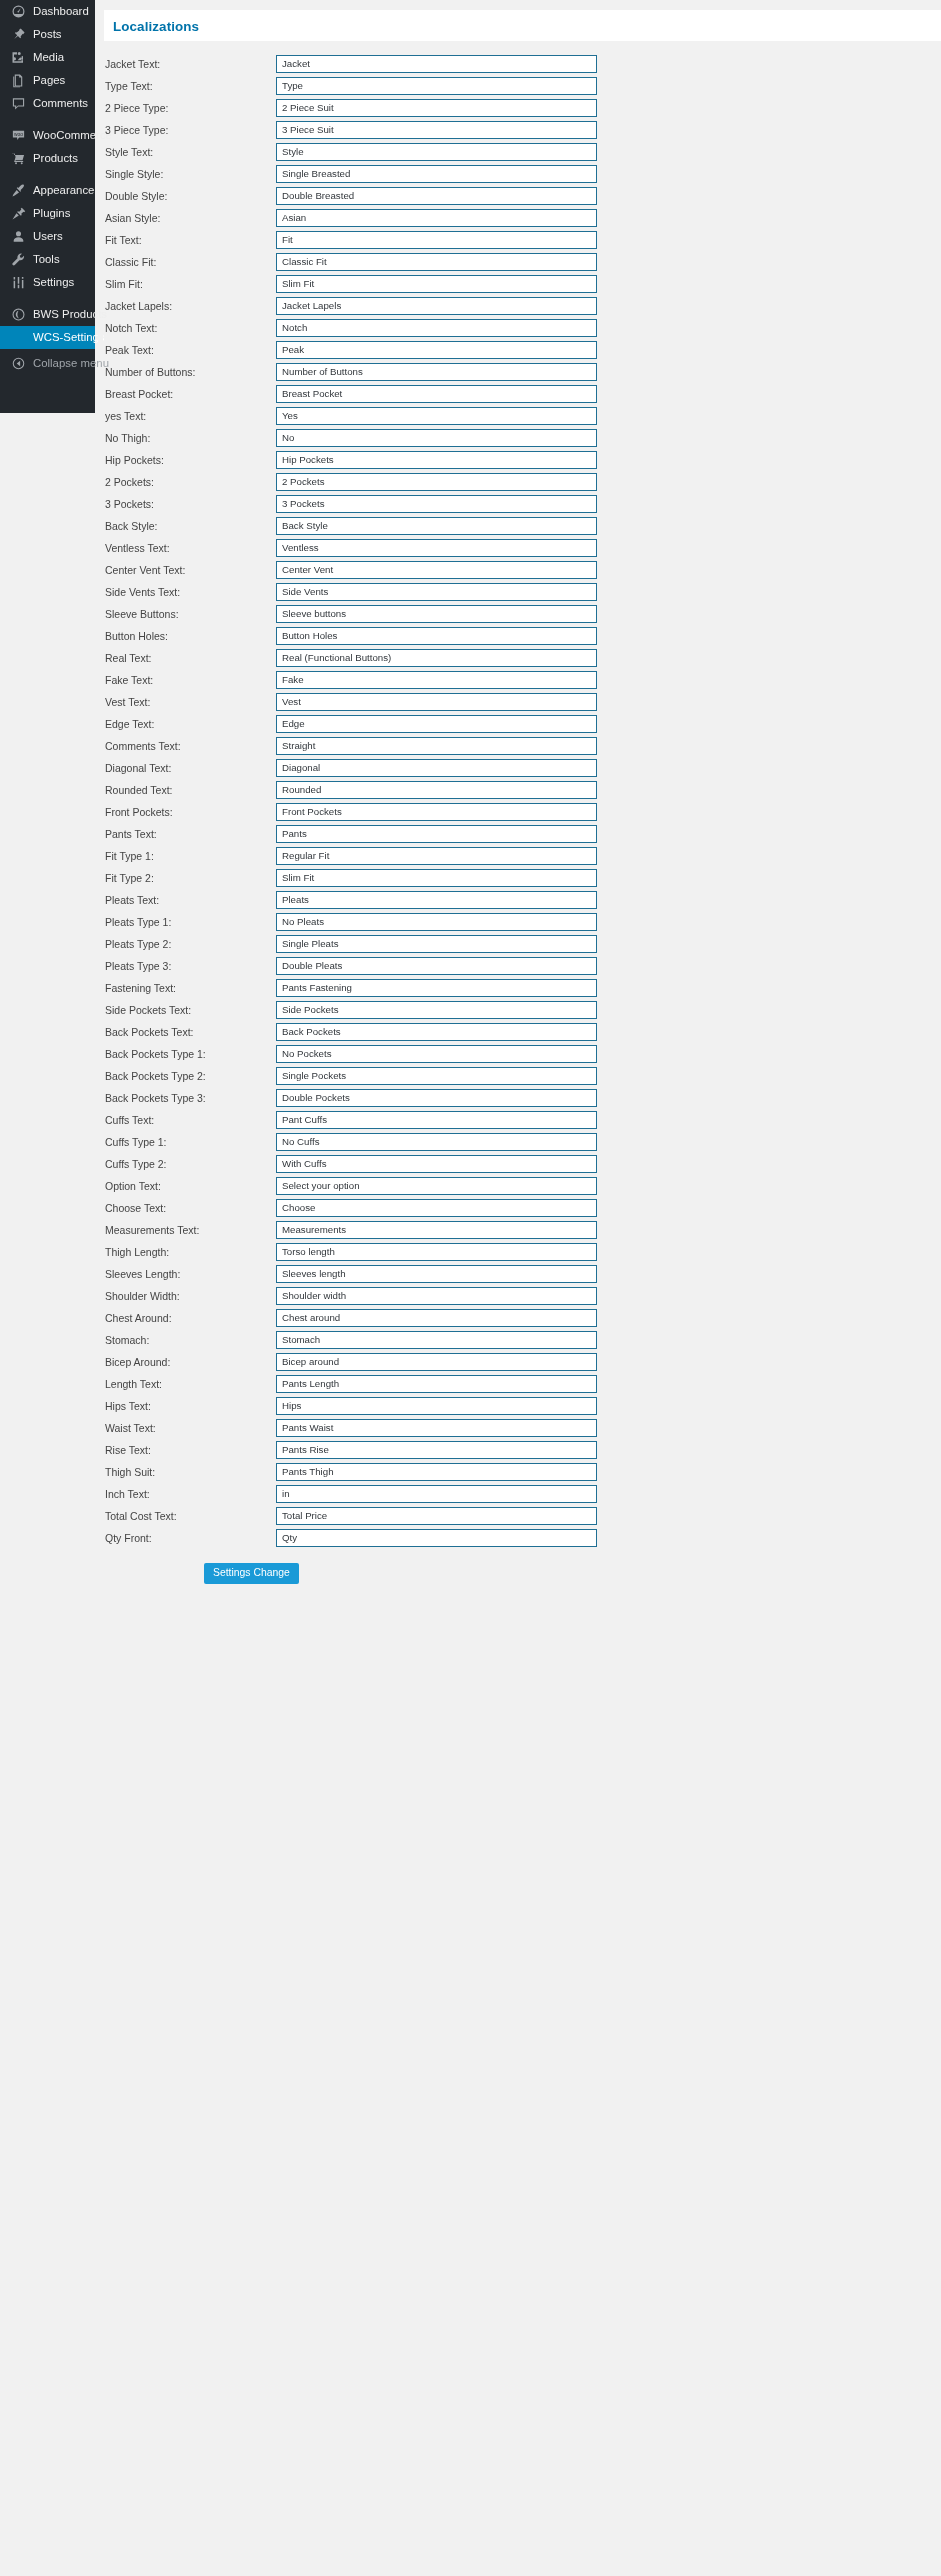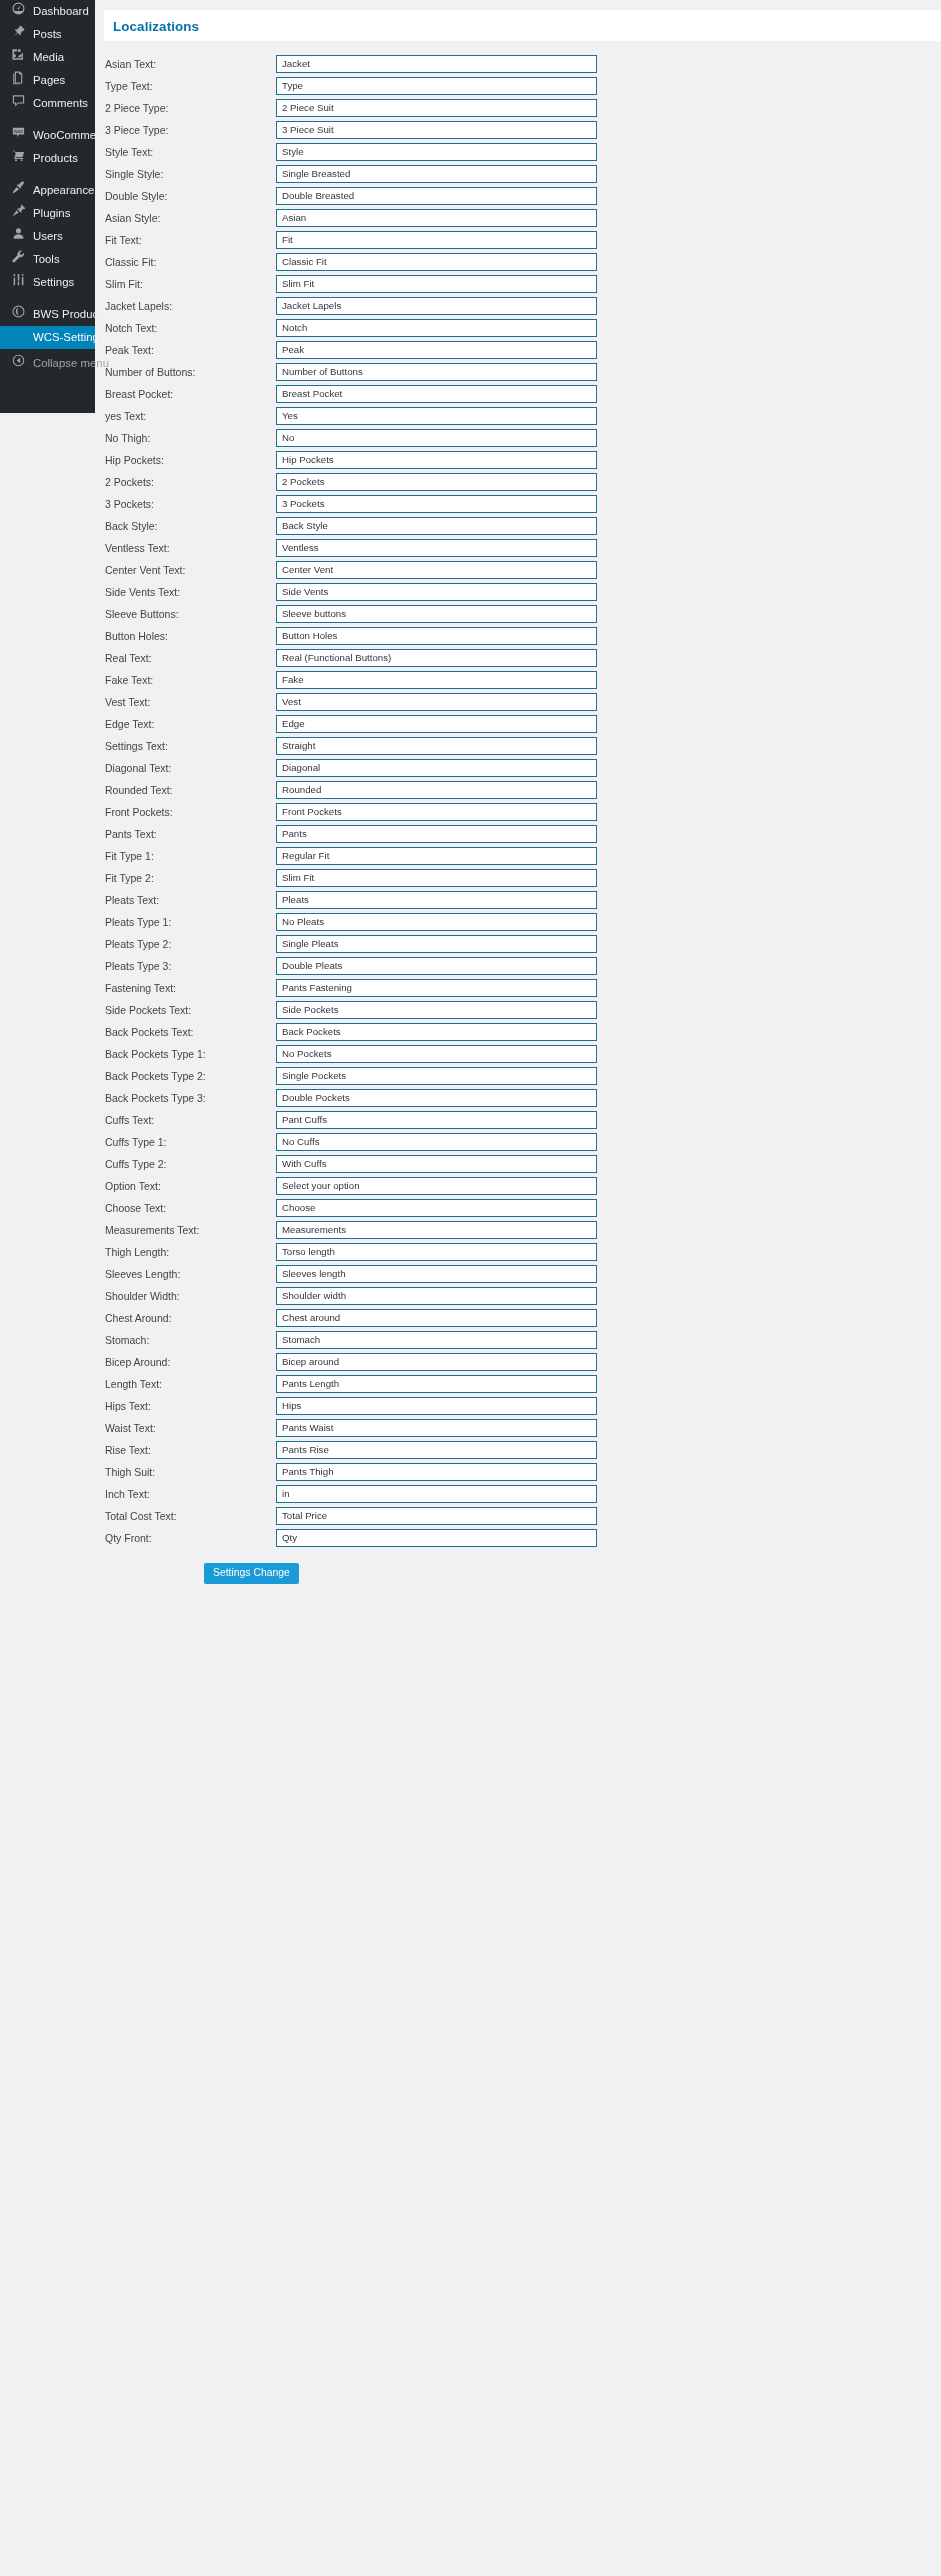--- a/index.html
+++ b/index.html
@@ -21,21 +21,21 @@
   #adminmenuwrap {
     width: 95px;
     flex: 0 0 95px;
     background: #23282d;
     min-height: 413px;
     padding-top: 0;
     position: relative;
   }
   .menu-item {
     display: flex;
-    align-items: flex-start;
+    align-items: center;
     height: 23px;
     padding: 0 16px 0 10px;
     color: #eeeeee;
     font-size: 11.4px;
     line-height: 23px;
     white-space: nowrap;
     cursor: pointer;
     position: relative;
   }
   .menu-item .mi-icon {
@@ -276,21 +276,21 @@
   <div id="main">
 
     <div class="tabwrap">
       <div class="tab-bar">
         <span class="tab-title">Localizations</span>
       </div>
     </div>
 
     <div class="form-wrap" id="form-rows">
         <div class="form-row">
-          <div class="f-label">Asian Text:</div>
+          <div class="f-label">Jacket Text:</div>
           <input type="text" class="f-input" value="Jacket" style="">
         </div>
         <div class="form-row">
           <div class="f-label">Type Text:</div>
           <input type="text" class="f-input" value="Type" style="">
         </div>
         <div class="form-row">
           <div class="f-label">2 Piece Type:</div>
           <input type="text" class="f-input" value="2 Piece Suit" style="">
         </div>
@@ -400,21 +400,21 @@
         </div>
         <div class="form-row">
           <div class="f-label">Vest Text:</div>
           <input type="text" class="f-input" value="Vest" style="">
         </div>
         <div class="form-row">
           <div class="f-label">Edge Text:</div>
           <input type="text" class="f-input" value="Edge" style="">
         </div>
         <div class="form-row">
-          <div class="f-label">Settings Text:</div>
+          <div class="f-label">Comments Text:</div>
           <input type="text" class="f-input" value="Straight" style="">
         </div>
         <div class="form-row">
           <div class="f-label">Diagonal Text:</div>
           <input type="text" class="f-input" value="Diagonal" style="">
         </div>
         <div class="form-row">
           <div class="f-label">Rounded Text:</div>
           <input type="text" class="f-input" value="Rounded" style="">
         </div>

